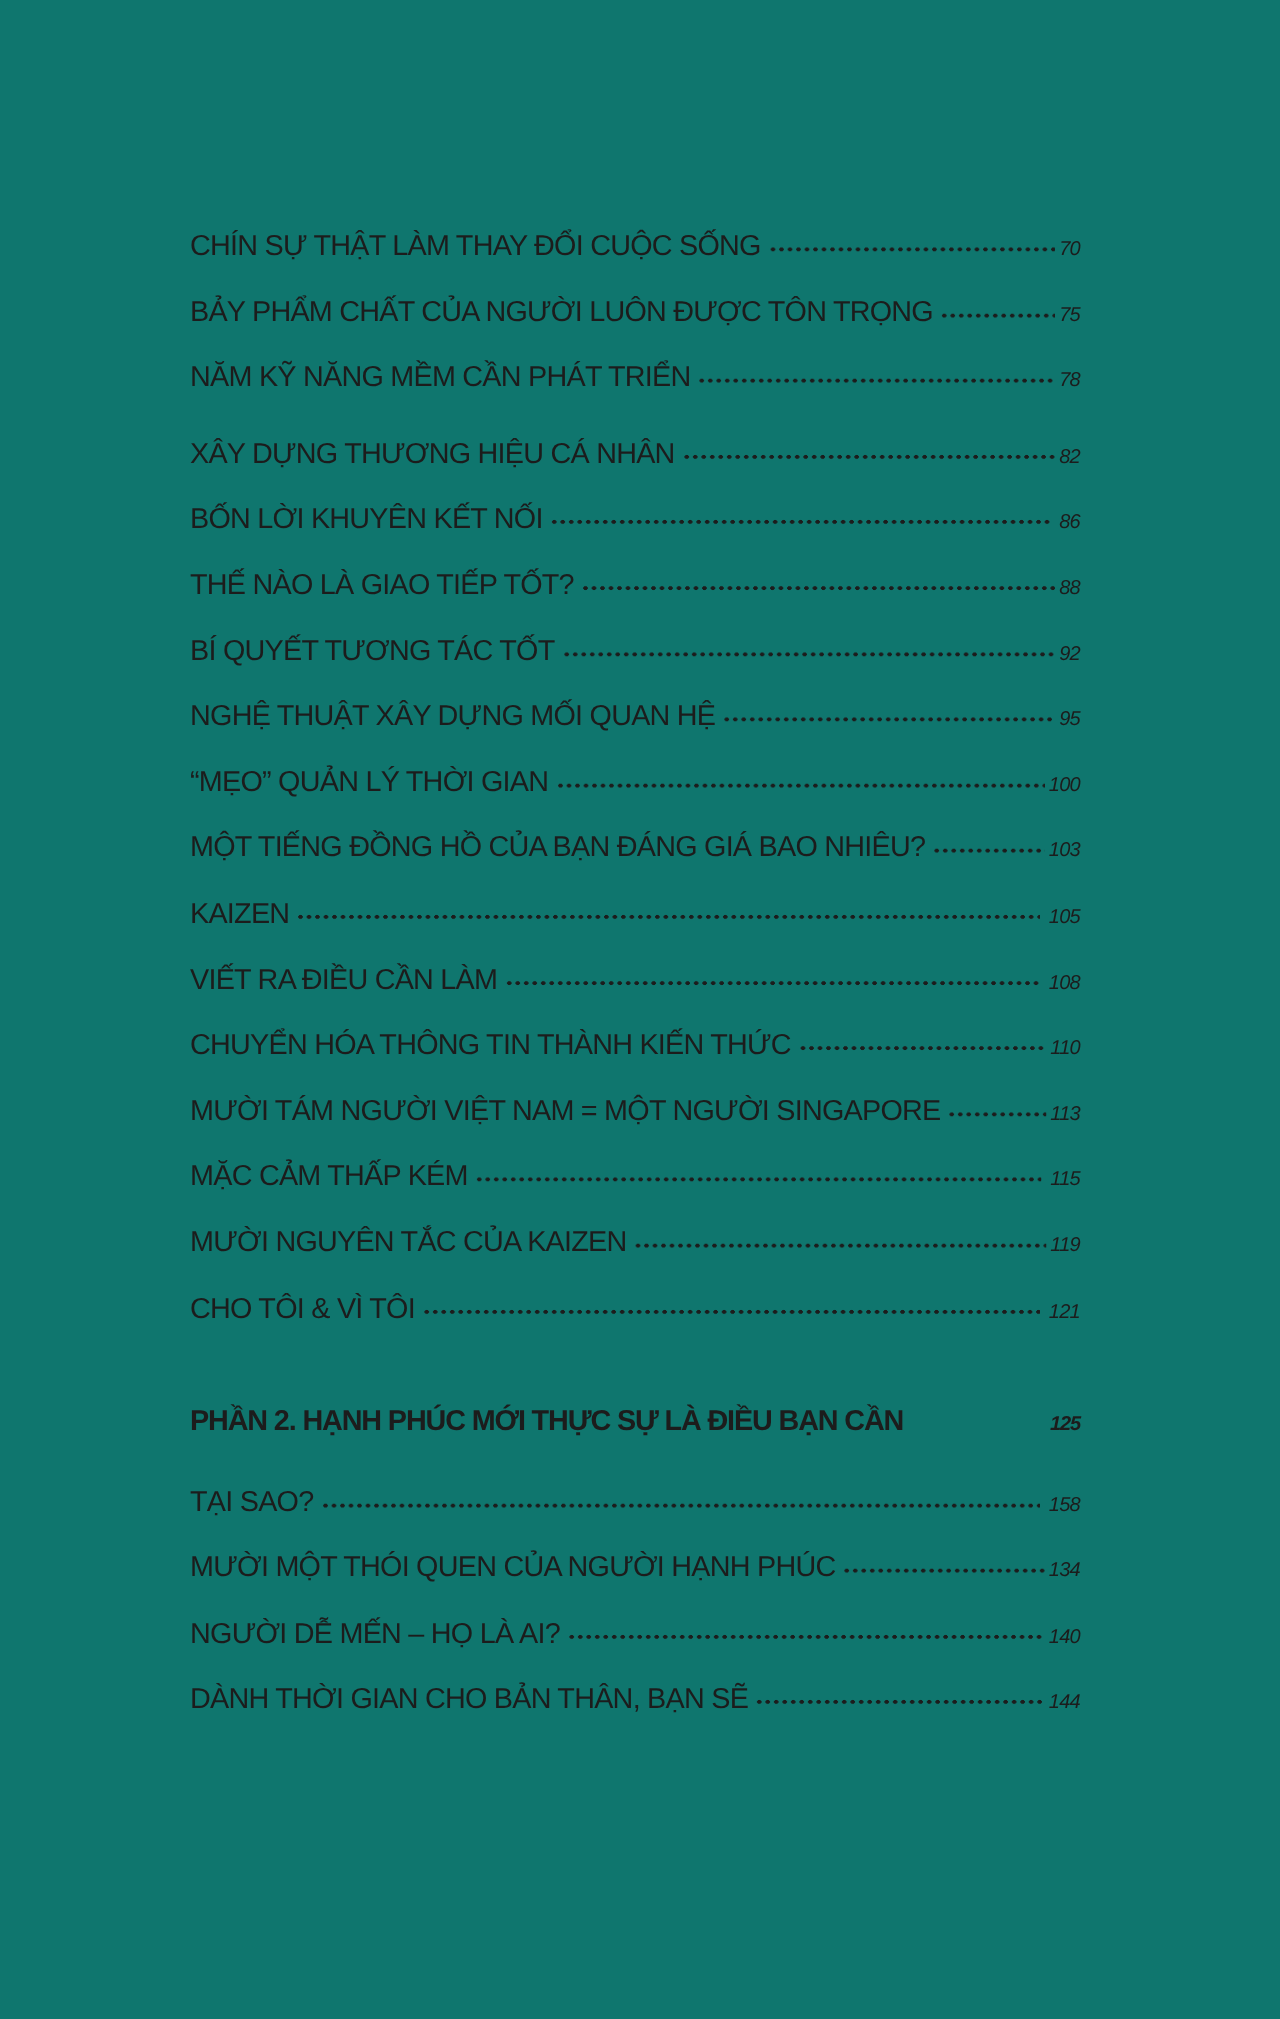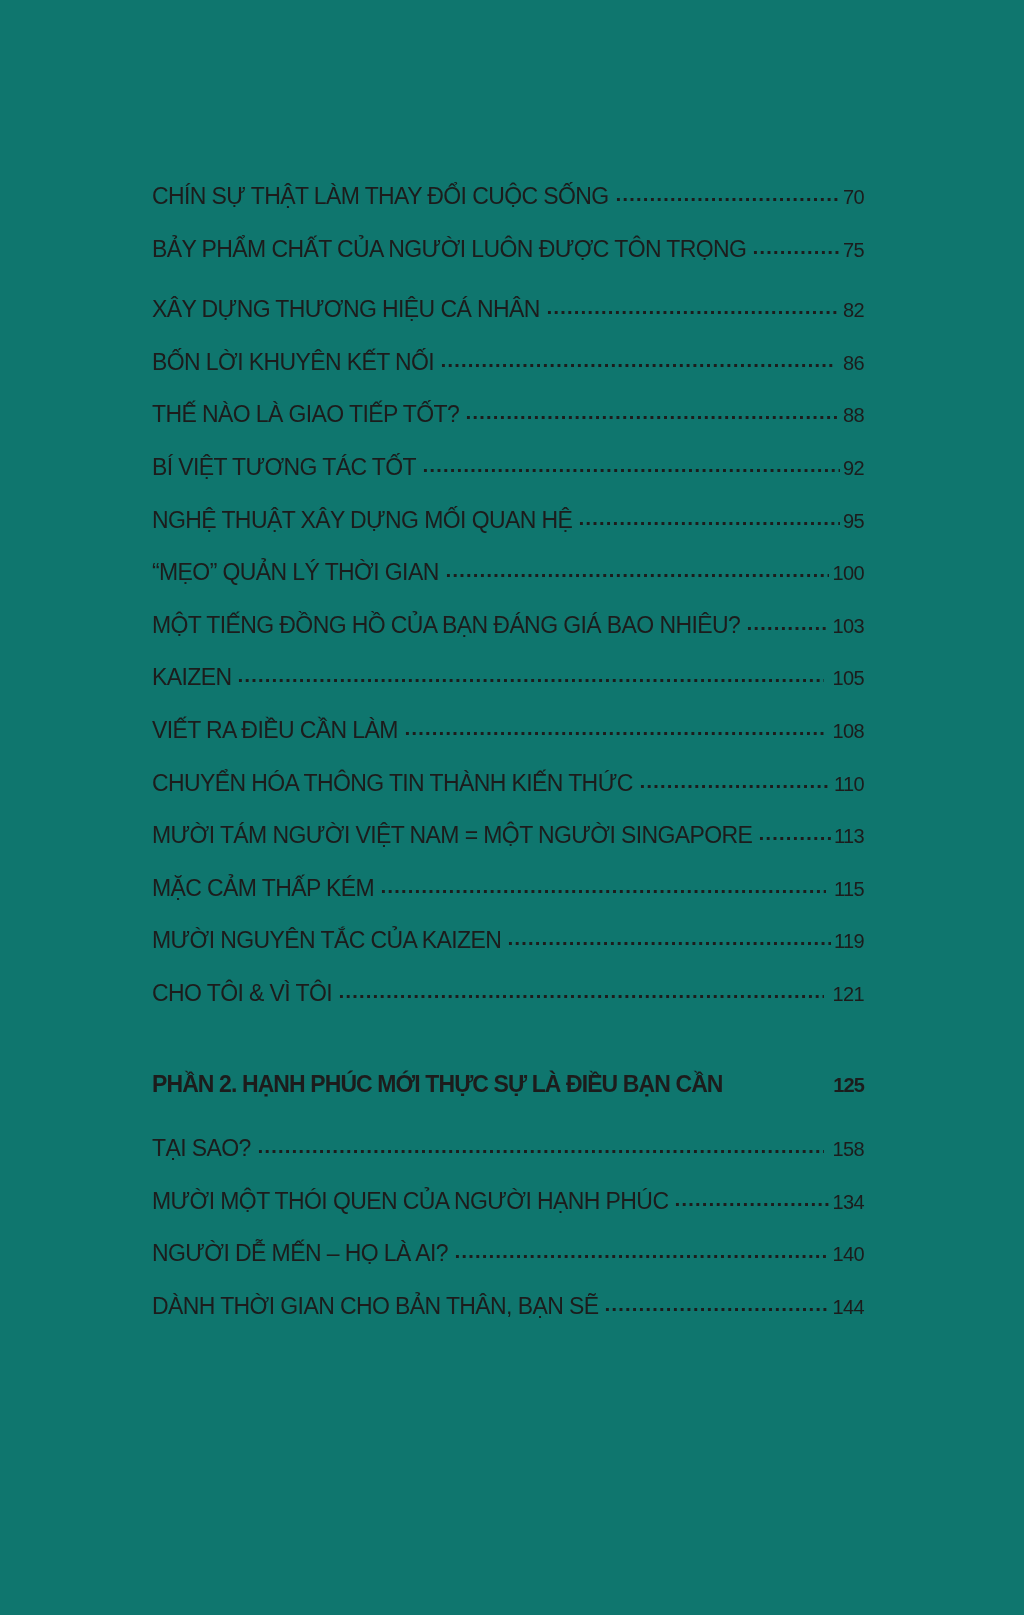--- a/index.html
+++ b/index.html
@@ -28,21 +28,22 @@
     align-items: baseline;
     height: 52.6px;
     font-size: 23px;
     font-weight: 400;
     letter-spacing: -0.6px;
     white-space: pre;
   }
   .t { white-space: pre; }
   .p {
     white-space: pre;
-    font-size: 20px;
+    font-size: 16px;
+    font-style: italic;
   }
   .dots {
     flex: 1 1 auto;
     height: 9px;
     margin: 0 3px 0 6px;
     background-image: radial-gradient(circle, #1c1c1c 1.55px, transparent 1.9px);
     background-size: 6.8px 9px;
     background-repeat: repeat-x;
     background-position: left bottom;
   }
@@ -69,20 +70,25 @@
       <span class="dots"></span>
       <span class="p">70</span>
     </div>
 
     <div class="row">
       <span class="t">BẢY PHẨM CHẤT CỦA NGƯỜI LUÔN ĐƯỢC TÔN TRỌNG</span>
       <span class="dots"></span>
       <span class="p">75</span>
     </div>
 
+    <div class="row">
+      <span class="t">NĂM KỸ NĂNG MỀM CẦN PHÁT TRIỂN</span>
+      <span class="dots"></span>
+      <span class="p">78</span>
+    </div>
 
     <div class="rowwrap">
       <div class="row line2">
         <span class="t">XÂY DỰNG THƯƠNG HIỆU CÁ NHÂN</span>
         <span class="dots"></span>
         <span class="p">82</span>
       </div>
     </div>
 
     <div class="row">
@@ -91,21 +97,21 @@
       <span class="p"> 86</span>
     </div>
 
     <div class="row">
       <span class="t">THẾ NÀO LÀ GIAO TIẾP TỐT?</span>
       <span class="dots"></span>
       <span class="p">88</span>
     </div>
 
     <div class="row">
-      <span class="t">BÍ VIỆT TƯƠNG TÁC TỐT</span>
+      <span class="t">BÍ QUYẾT TƯƠNG TÁC TỐT</span>
       <span class="dots"></span>
       <span class="p">92</span>
     </div>
 
     <div class="row">
       <span class="t">NGHỆ THUẬT XÂY DỰNG MỐI QUAN HỆ</span>
       <span class="dots"></span>
       <span class="p">95</span>
     </div>
 

